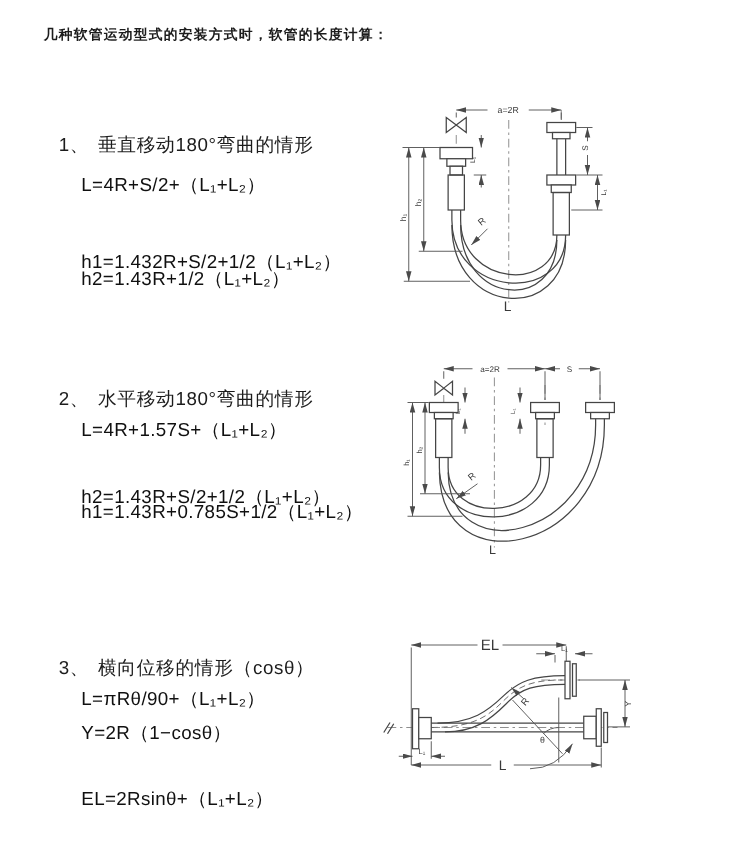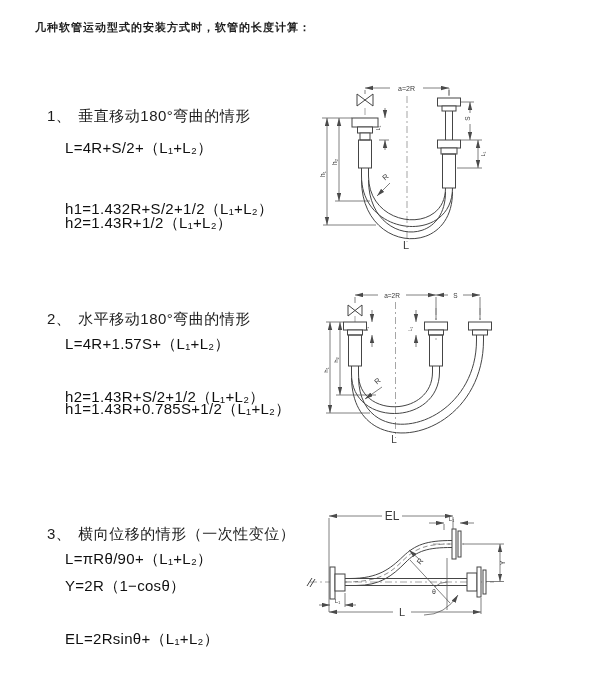--- a/index.html
+++ b/index.html
@@ -181,21 +181,21 @@
       <text font-size="5" text-anchor="middle" transform="rotate(-90 104 47)" x="104" y="47">L₁</text>
 
       <path class="d" d="M74,105 L57,117" marker-end="url(#ar2)"></path>
       <text font-size="7.5" text-anchor="middle" transform="rotate(-40 71 101)" x="71" y="101">R</text>
 
       <text x="86" y="161" font-size="10" text-anchor="middle">L</text>
     </g>
   </svg>
 
   <div class="abs heading" style="left:47px;top:525px;">
-    <span class="num">3、</span><span>横向位移的情形（一次性变位）</span>
+    <span class="num">3、</span><span>横向位移的情形（cosθ）</span>
   </div>
   <div class="abs formula" style="left:65px;top:550px;text-align:right;">L=πRθ/90+（L₁+L₂）</div>
   <div class="abs formula" style="left:65px;top:577px;">Y=2R（1−cosθ）</div>
   <div class="abs formula" style="left:65px;top:630px;">EL=2Rsinθ+（L₁+L₂）</div>
 
   <svg style="left:298px;top:503px;" width="300" height="155" viewBox="0 0 300 155">
     <defs>
       <marker id="ar3" markerWidth="9" markerHeight="6" refX="8" refY="2.2" orient="auto-start-reverse" markerUnits="userSpaceOnUse">
         <path d="M0,0 L8,2.2 L0,4.4 Z" fill="#4a4a4a"></path>
       </marker>

